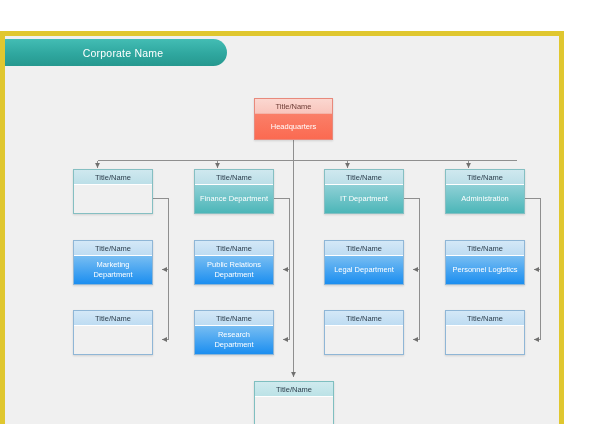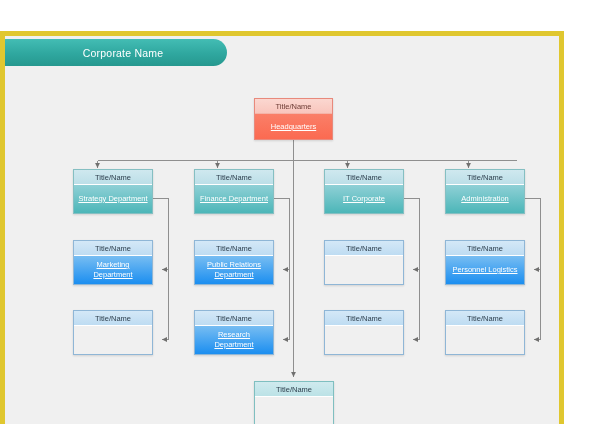--- a/index.html
+++ b/index.html
@@ -84,21 +84,20 @@
     flex: 1 1 auto;
     display: flex;
     align-items: center;
     justify-content: center;
     text-align: center;
     font-size: 7.5px;
     line-height: 10px;
     color: #ffffff;
     padding: 0 3px;
     box-sizing: border-box;
-    text-decoration: underline;
   }
 
   
   .node.hq { border-color: #e8897c; }
   .node.hq .hdr {
     background: linear-gradient(180deg, #fbd7d0 0%, #f9c6bd 100%);
     color: #6d3d36;
     border-bottom: 1px solid #f4b4a8;
   }
   .node.hq .body {
@@ -178,50 +177,50 @@
       </g>
     </svg>
 
     <div class="node hq" style="left:249px; top:62px; width:79px; height:42px;">
       <div class="hdr">Title/Name</div>
       <div class="body">Headquarters</div>
     </div>
 
     <div class="node teal" style="left:68px; top:133px; width:80px; height:45px;">
       <div class="hdr">Title/Name</div>
-      <div class="body">Strategy Department</div>
     </div>
 
     <div class="node teal" style="left:189px; top:133px; width:80px; height:45px;">
       <div class="hdr">Title/Name</div>
       <div class="body">Finance Department</div>
     </div>
 
     <div class="node teal" style="left:319px; top:133px; width:80px; height:45px;">
       <div class="hdr">Title/Name</div>
-      <div class="body">IT Corporate</div>
+      <div class="body">IT Department</div>
     </div>
 
     <div class="node teal" style="left:440px; top:133px; width:80px; height:45px;">
       <div class="hdr">Title/Name</div>
       <div class="body">Administration</div>
     </div>
 
     <div class="node blue" style="left:68px; top:204px; width:80px; height:45px;">
       <div class="hdr">Title/Name</div>
       <div class="body">Marketing Department</div>
     </div>
 
     <div class="node blue" style="left:189px; top:204px; width:80px; height:45px;">
       <div class="hdr">Title/Name</div>
       <div class="body">Public Relations Department</div>
     </div>
 
     <div class="node blue" style="left:319px; top:204px; width:80px; height:45px;">
       <div class="hdr">Title/Name</div>
+      <div class="body">Legal Department</div>
     </div>
 
     <div class="node blue" style="left:440px; top:204px; width:80px; height:45px;">
       <div class="hdr">Title/Name</div>
       <div class="body">Personnel Logistics</div>
     </div>
 
     <div class="node blue" style="left:68px; top:274px; width:80px; height:45px;">
       <div class="hdr">Title/Name</div>
     </div>

